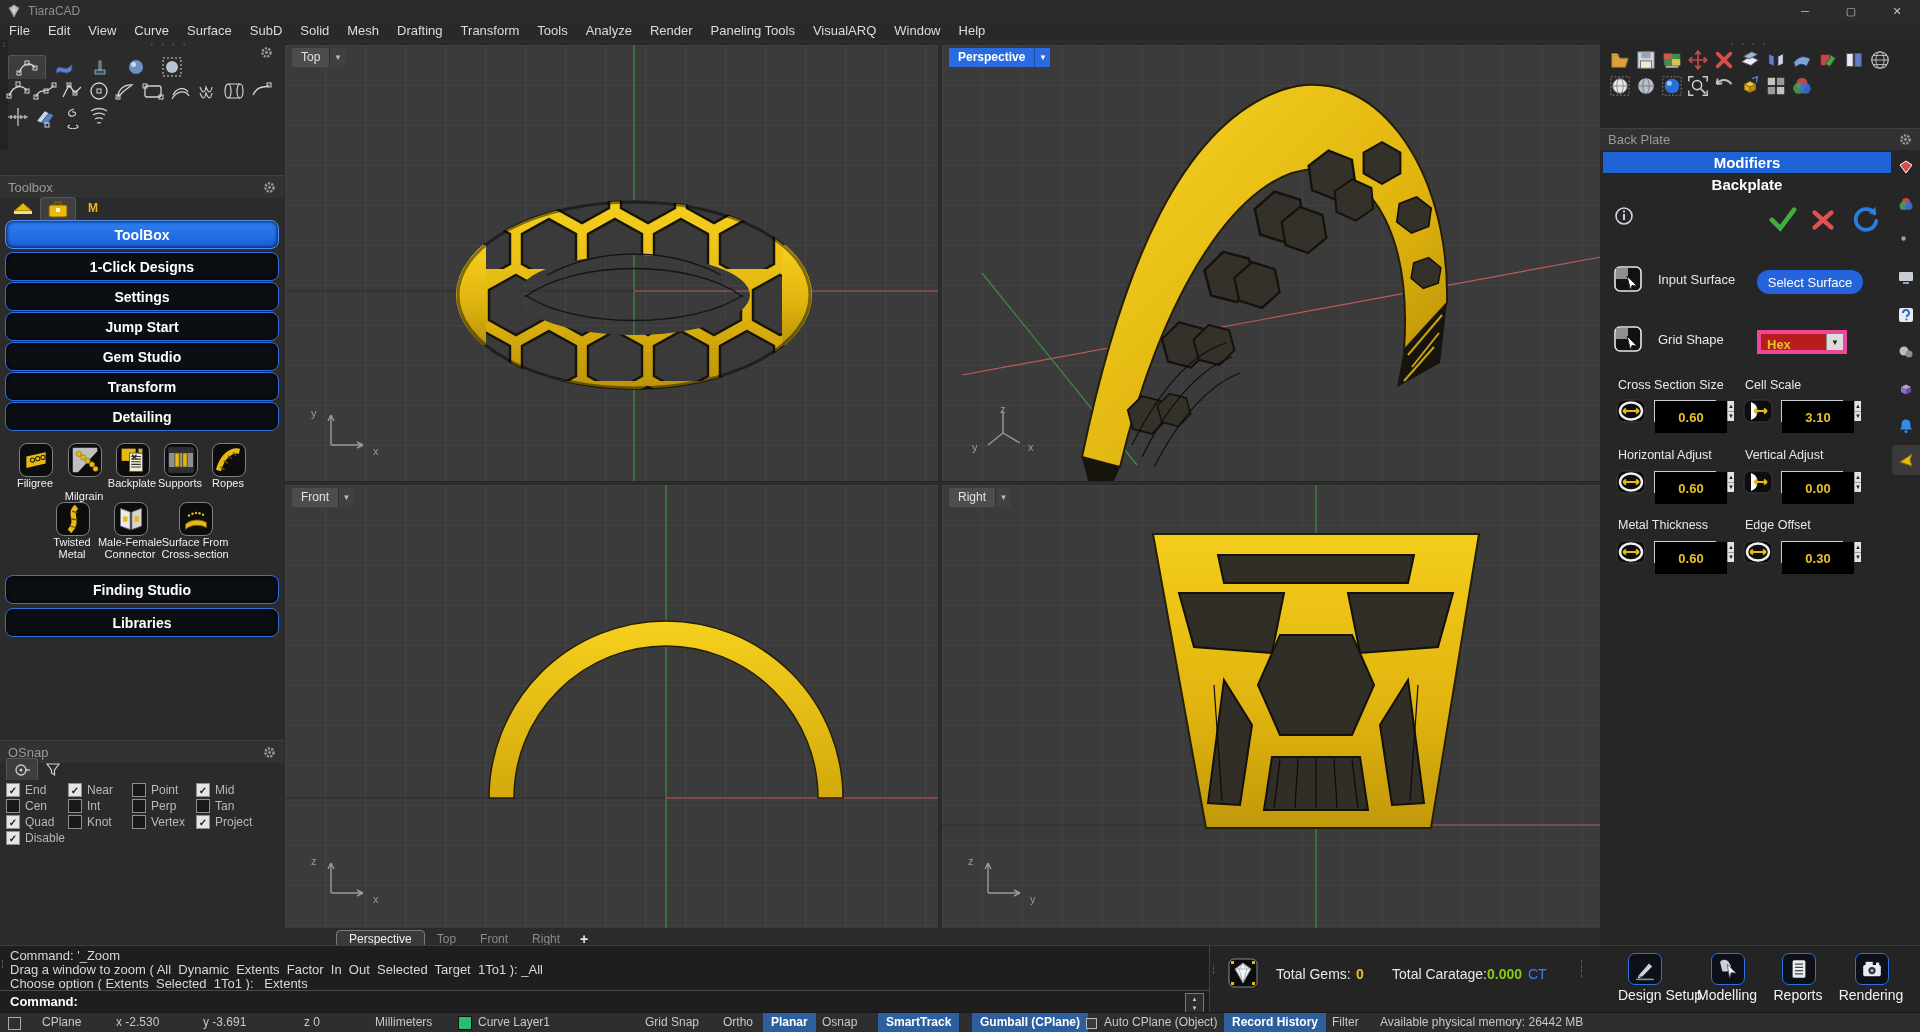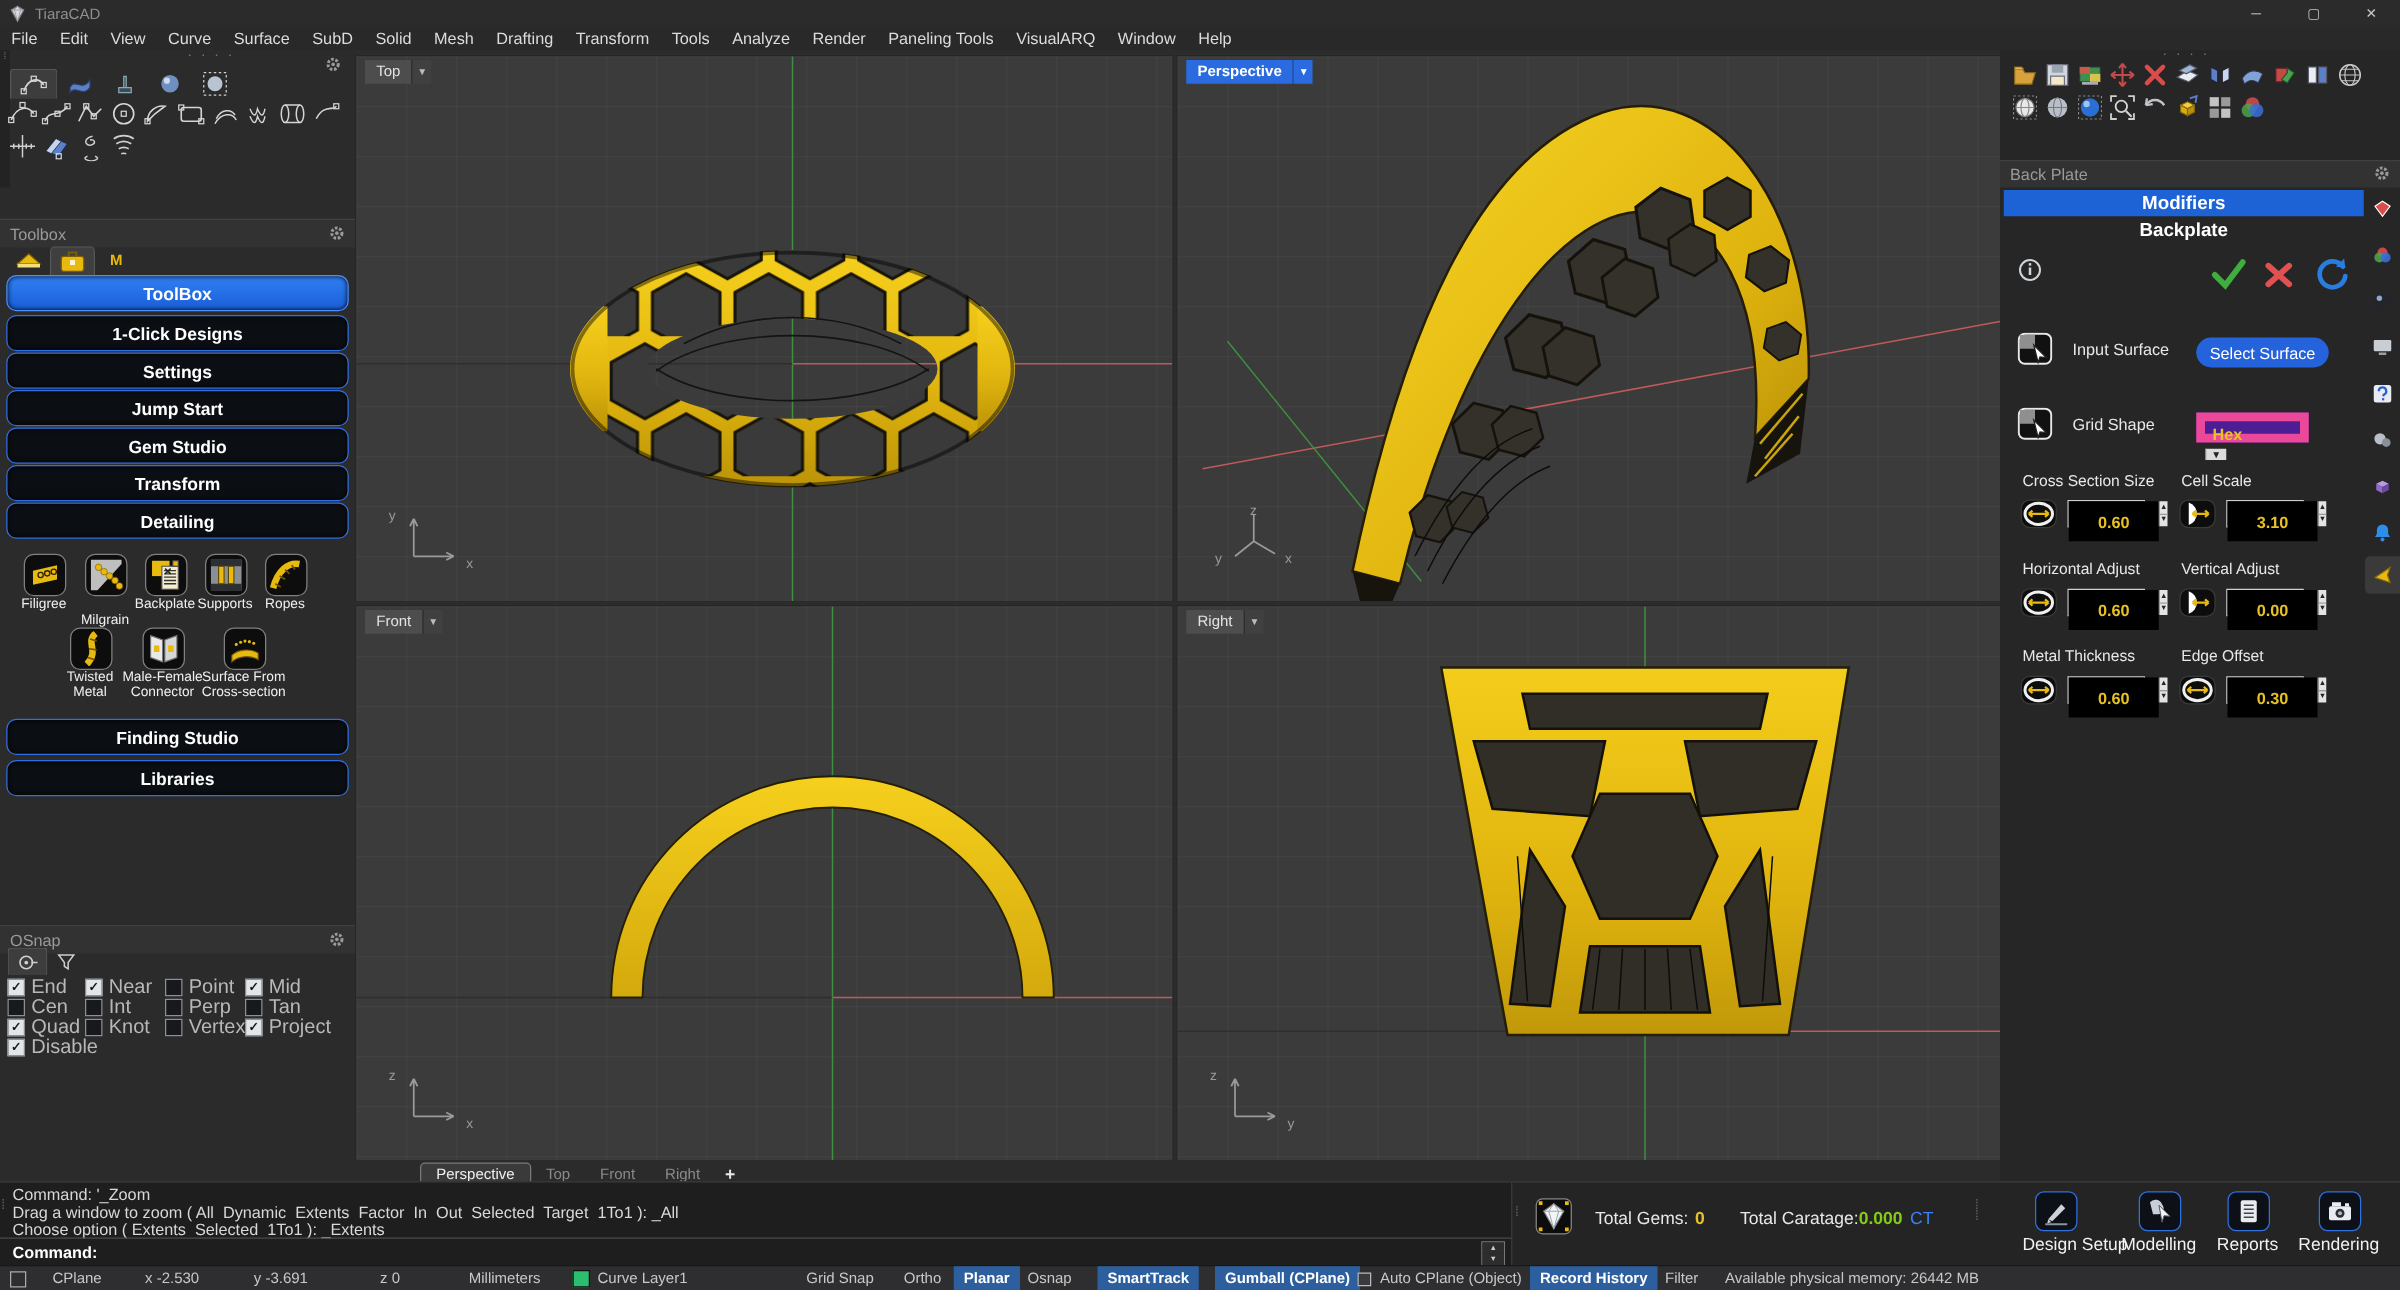--- a/index.html
+++ b/index.html
@@ -32,21 +32,21 @@
   .tb-btn{position:absolute;left:5px;width:272px;height:27px;border-radius:8px;border:1px solid #2f6fe0;background:#0b0e13;color:#fff;font-weight:bold;font-size:14px;display:flex;align-items:center;justify-content:center;box-shadow:inset 0 0 4px #000;}
   .tb-btn.active{background:linear-gradient(#2f80f2,#1a5ed8);border-color:#4b8df2;}
   .tile{position:absolute;width:32px;height:32px;border:1px solid #808080;border-radius:8px;background:#0d0d0d;display:flex;align-items:center;justify-content:center;}
   .tile-lb{position:absolute;font-size:11px;color:#f0f0f0;text-align:center;line-height:12px;}
   
   .os-grid{position:absolute;left:6px;top:742px;width:272px;display:grid;grid-template-columns:62px 64px 64px 82px;grid-auto-rows:16px;}
   .os-cell{display:flex;align-items:center;gap:5px;}
   .cb{width:12px;height:12px;border:1px solid #8f8f8f;background:#17191d;display:inline-flex;align-items:center;justify-content:center;font-size:10px;color:#17191d;flex:none;}
   .cb.checked{background:#e2e6e9;color:#15171b;}
   .cb.checked::after{content:"✓";font-weight:bold;}
-  .os-lb{font-size:16px;color:#b8b8b8;}
+  .os-lb{font-size:12px;color:#b8b8b8;}
   .os-tabs{position:absolute;left:6px;top:718px;display:flex;}
   .os-tab{width:30px;height:21px;display:flex;align-items:center;justify-content:center;}
   .os-tab.active{background:#3d3d3d;border:1px solid #565656;border-bottom:none;border-radius:3px 3px 0 0;}
   
   .vparea{position:absolute;left:284px;top:40px;width:1316px;height:910px;background:#2c2c2c;}
   .canvas{position:absolute;background-color:#3b3b3b;border:1px solid #262626;
     background-image:linear-gradient(rgba(255,255,255,.045) 1px,transparent 1px),linear-gradient(90deg,rgba(255,255,255,.045) 1px,transparent 1px);
     background-size:40px 40px;overflow:hidden;}
   .cv-art{position:absolute;left:0;top:0;}
   .vp-tab{position:absolute;top:3px;left:7px;display:flex;height:19px;font-size:12px;z-index:3;}
@@ -63,21 +63,21 @@
   
   .rightcol{position:absolute;left:1600px;top:40px;width:320px;height:905px;background:#262626;}
   .rc-row{position:absolute;left:8px;display:flex;gap:2px;}
   .i24{width:24px;height:24px;display:flex;align-items:center;justify-content:center;}
   .bp-head{position:absolute;left:0;top:88px;width:320px;height:21px;background:#323232;border-top:1px solid #404040;}
   .modbar{position:absolute;left:3px;top:112px;width:288px;height:21px;background:#1e63d6;color:#fff;font-weight:bold;font-size:15px;display:flex;align-items:center;justify-content:center;}
   .bp-sub{position:absolute;left:3px;top:136px;width:288px;text-align:center;color:#fff;font-weight:bold;font-size:15px;}
   .rlabel{position:absolute;font-size:13px;color:#e8e8e8;}
   .plabel{position:absolute;font-size:12.5px;color:#e8e8e8;}
   .selbtn{position:absolute;left:157px;width:106px;height:24px;background:#2563dd;border-radius:12px;color:#fff;font-size:13px;display:flex;align-items:center;justify-content:center;}
-  .combo{position:absolute;left:157px;width:90px;height:24px;background:#4c1d95;border:7px solid #ec4899;display:flex;box-sizing:border-box;flex-direction:column;}
+  .combo{position:absolute;left:157px;width:90px;height:24px;background:#b91c1c;border:4px solid #ec4899;display:flex;box-sizing:border-box;}
   .combo .val{flex:1;color:#e8c225;font-weight:bold;font-size:13px;line-height:22px;padding-left:6px;}
   .combo .drp{width:16px;background:#dcdcdc;color:#222;font-size:8px;display:flex;align-items:center;justify-content:center;border-left:1px solid #888;}
   .vfield{position:absolute;width:62px;height:22px;display:flex;border:1px solid #cfcfcf;background:#000;box-sizing:border-box;}
   .vinput{width:40px;background:#000;border:none;color:#e8c225;font-weight:bold;font-size:13px;font-family:"Liberation Sans",sans-serif;text-align:center;padding:16px;}
   .spin{width:15px;display:flex;flex-direction:column;border-left:1px solid #9a9a9a;}
   .spin div{flex:1;background:#e3e3e3;color:#222;font-size:6px;display:flex;align-items:center;justify-content:center;}
   .spin div:first-child{border-bottom:1px solid #9a9a9a;}
   .picon{position:absolute;width:30px;height:24px;}
   .rtab{position:absolute;left:1892px;width:28px;height:30px;display:flex;align-items:center;justify-content:center;}
   .rtab.active{background:#3a3a3a;border-radius:4px 0 0 4px;}

